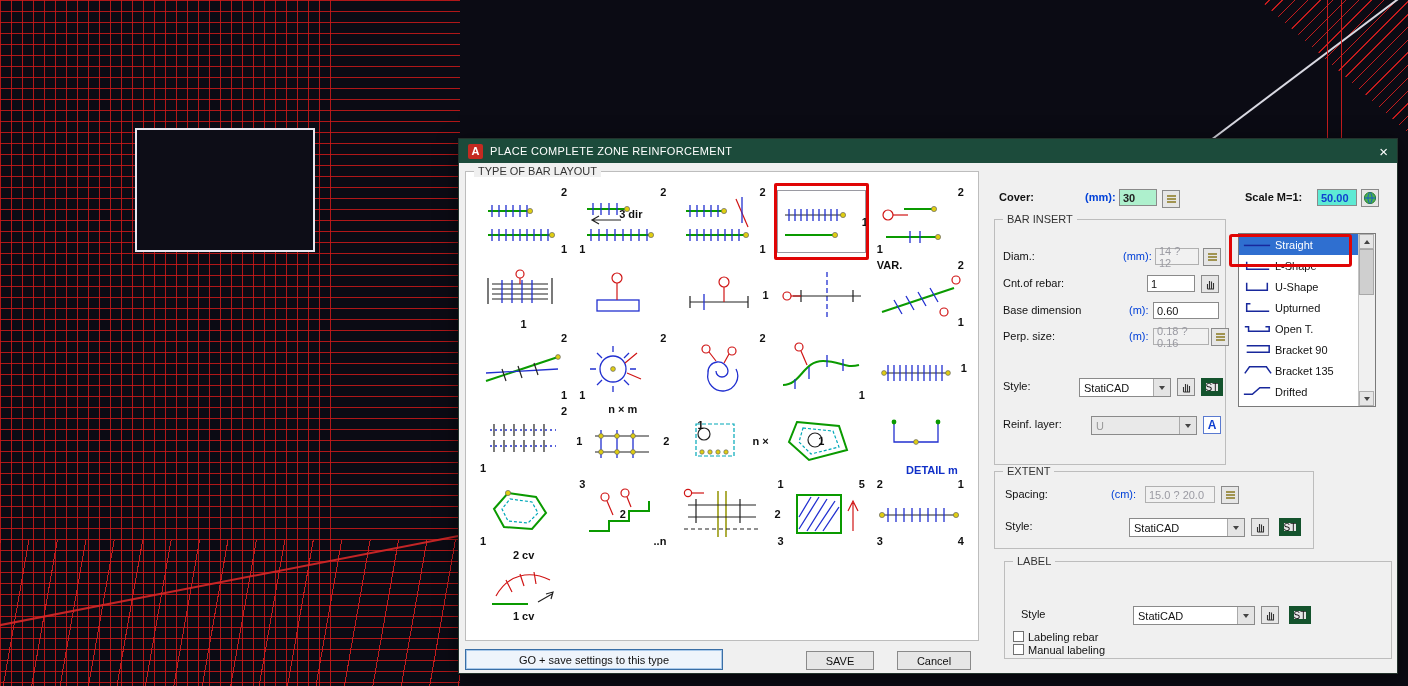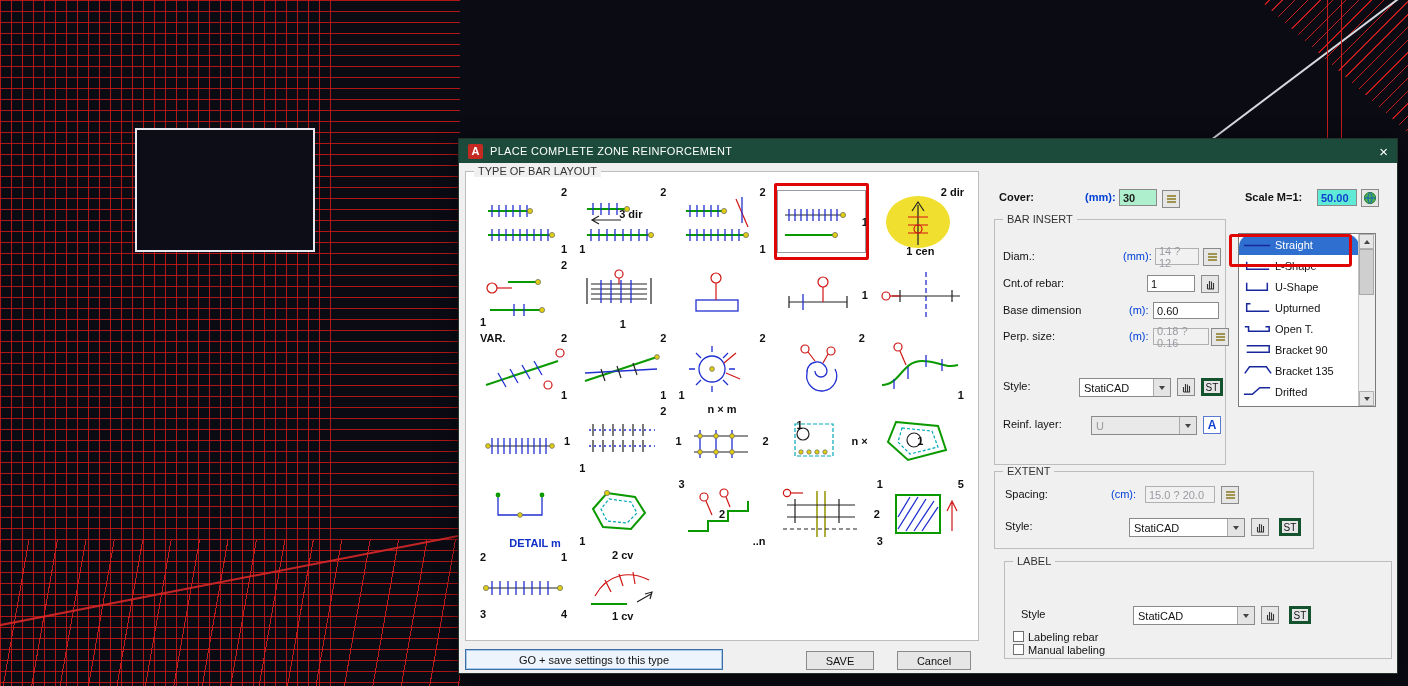--- a/index.html
+++ b/index.html
@@ -64,39 +64,39 @@
   .fld{position:absolute;top:2px;font-size:11px;color:#111;white-space:nowrap;}
   .unit{color:#0040d8;}
   .inp{position:absolute;top:0;height:17px;box-sizing:border-box;border:1px solid #8a8a8a;background:#fff;
        font-size:11px;display:flex;align-items:center;padding:0 3px;}
   .inp.dis{background:#f1f1f1;color:#9a9aa2;border-color:#b0b0b0;}
   .val-mint{background:#aef0cd;color:#222;}
   .val-blue{background:#5eead4;color:#1040d0;}
   .sq-btn{position:absolute;top:0;width:18px;height:18px;box-sizing:border-box;background:#e6e6e6;
        border:1px solid #8a8a8a;display:flex;align-items:center;justify-content:center;cursor:pointer;}
   .st-btn{position:absolute;top:0;width:22px;height:18px;box-sizing:border-box;background:#e6e6e6;
-       border:3px solid #14532d;font-size:10px;display:flex;align-items:center;justify-content:center;cursor:pointer;}
+       border:5px solid #14532d;font-size:10px;display:flex;align-items:center;justify-content:center;cursor:pointer;}
   .a-btn{position:absolute;top:0;width:18px;height:18px;box-sizing:border-box;background:#fff;
        border:1px solid #5a7ad0;color:#1040d0;font-weight:bold;font-size:12px;display:flex;
        align-items:center;justify-content:center;cursor:pointer;}
   .combo{position:absolute;top:0;height:19px;box-sizing:border-box;border:1px solid #8a8a8a;background:#fff;
        font-size:11px;display:flex;align-items:center;padding-left:4px;cursor:pointer;}
   .combo.dis{background:#e9e9e9;color:#999;}
   .combo .abtn{margin-left:auto;width:16px;height:100%;background:#e4e4e4;border-left:1px solid #aaa;
        display:flex;align-items:center;justify-content:center;}
   .tri-dn{width:0;height:0;border-left:3.5px solid transparent;border-right:3.5px solid transparent;
        border-top:4px solid #444;}
   .tri-up{width:0;height:0;border-left:3.5px solid transparent;border-right:3.5px solid transparent;
        border-bottom:4px solid #444;}
   .cover-row{position:absolute;left:540px;top:26px;width:396px;height:20px;font-weight:bold;}
   .bi-group{left:535px;top:56px;width:232px;height:246px;}
   .bi-row{position:absolute;left:0;right:0;height:19px;}
   .shape-list{position:absolute;left:779px;top:70px;width:138px;height:174px;background:#fff;
        border:1px solid #7a7a7a;box-sizing:border-box;}
-  .sl-rows{position:absolute;left:0;top:0;right:16px;bottom:0;overflow:hidden;border-radius:13px;}
+  .sl-rows{position:absolute;left:0;top:0;right:16px;bottom:0;overflow:hidden;}
   .sl-row{height:21px;display:flex;align-items:center;gap:2px;padding-left:2px;cursor:pointer;}
   .sl-row svg{width:32px;height:15px;flex:0 0 32px;}
   .sl-row .shp{stroke:#18289c;stroke-width:1.6;fill:none;}
   .sl-row.selr{background:#2f6fd0;color:#fff;}
   .sl-scroll{position:absolute;right:0;top:0;width:16px;bottom:0;background:#f0f0f0;border-left:1px solid #c4c4c4;}
   .sb-btn{position:absolute;left:0;width:15px;height:15px;background:#e6e6e6;border:1px solid #b0b0b0;
        box-sizing:border-box;display:flex;align-items:center;justify-content:center;cursor:pointer;}
   .sb-up{top:0;} .sb-dn{bottom:0;}
   .sb-thumb{position:absolute;left:0;top:15px;width:15px;height:46px;background:#cfcfcf;border:1px solid #a8a8a8;
        box-sizing:border-box;cursor:grab;}
@@ -183,30 +183,20 @@
             <svg class="ic" viewBox="0 0 92 58">
                 <path class="k" d="M10 22 H68"></path>
                 <path class="b" d="M14 16 V28 M20 16 V28 M26 16 V28 M32 16 V28 M38 16 V28 M44 16 V28 M50 16 V28 M56 16 V28 M62 16 V28"></path>
                 <path class="g" d="M10 42 H60"></path>
                 <circle class="y" cx="68" cy="22" r="2.6"></circle>
                 <circle class="y" cx="60" cy="42" r="2.6"></circle>
               </svg>
             <span class="il rm">1</span>
           </div>
 
-          <div class="cell">
-            <svg class="ic" viewBox="0 0 92 58">
-                <ellipse cx="44" cy="29" rx="32" ry="26" fill="#f0df2e"></ellipse>
-                <path class="k" d="M44 52 V12 M38 18 L44 9 L50 18"></path>
-                <path class="r" d="M34 24 H54 M34 32 H54 M34 40 H54"></path>
-                <circle class="r" cx="44" cy="36" r="4"></circle>
-              </svg>
-            <span class="il tr">2 dir</span>
-            <span class="il bc">1 cen</span>
-          </div>
 
           <div class="cell">
             <svg class="ic" viewBox="0 0 92 58">
                 <circle class="r" cx="14" cy="22" r="5"></circle>
                 <path class="r" d="M19 22 H34"></path>
                 <path class="g" d="M30 16 H60 M12 44 H64"></path>
                 <path class="b" d="M36 38 V50 M46 38 V50"></path>
                 <circle class="y" cx="60" cy="16" r="2.6"></circle>
                 <circle class="y" cx="64" cy="44" r="2.6"></circle>
               </svg>

